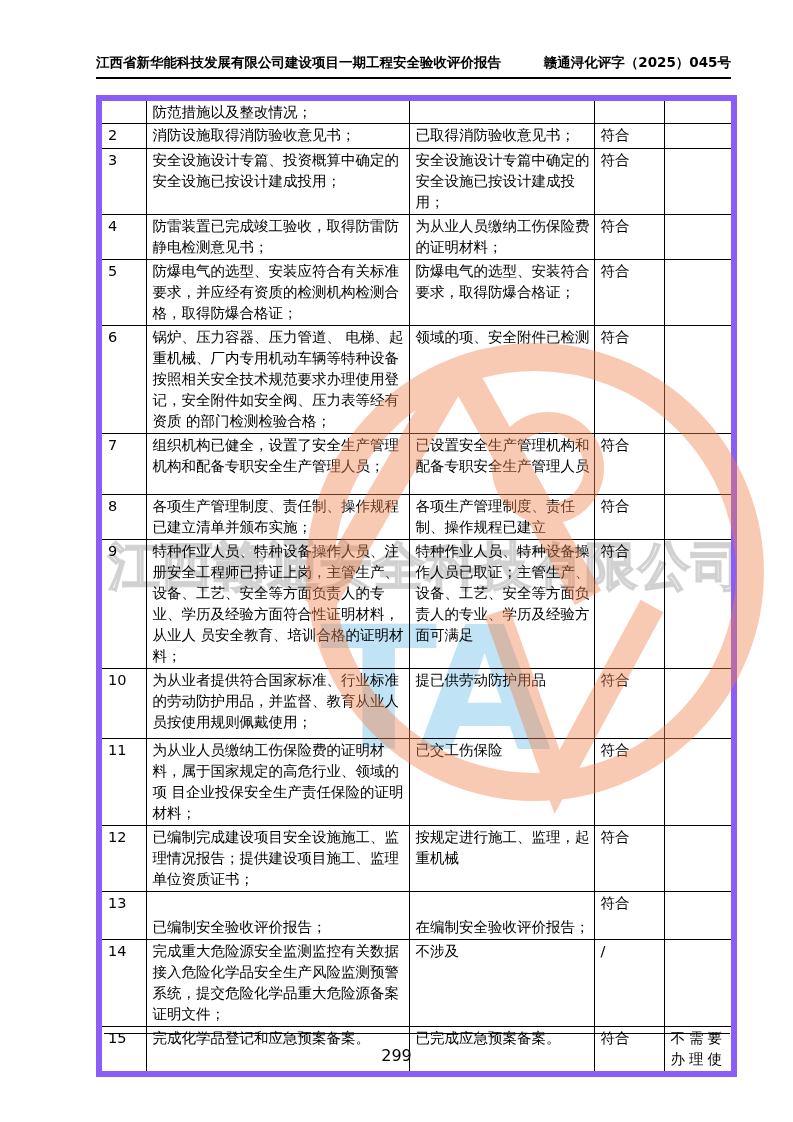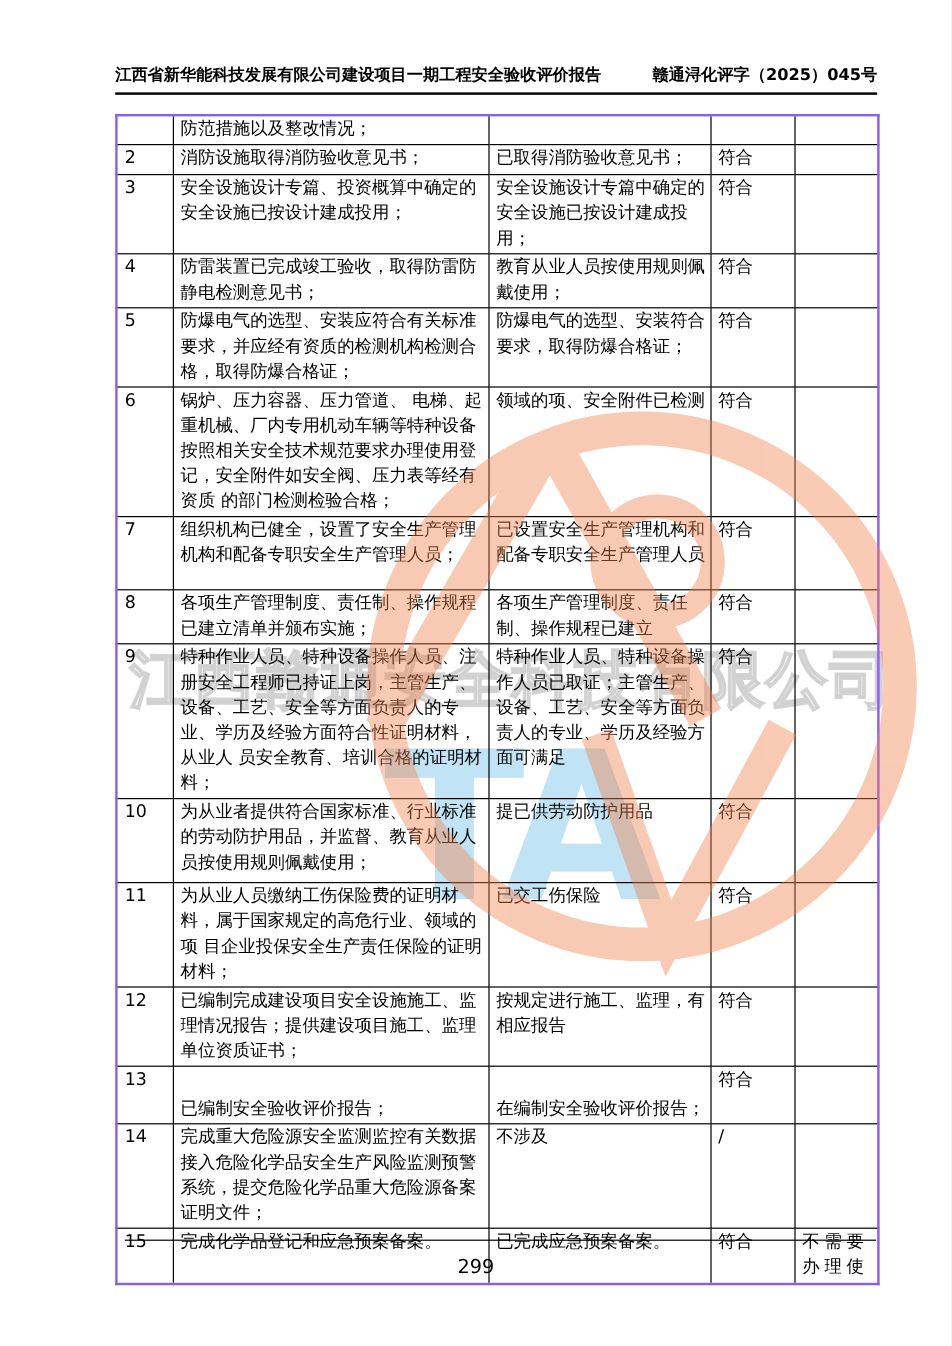--- a/index.html
+++ b/index.html
@@ -22,21 +22,21 @@
   .header-rule {
     position:absolute; top:77px; left:96px; width:635px; height:2px;
     background:#000;
   }
 
   
   table.acceptance {
     position:absolute; left:96px; top:95px; width:635px;
     border-collapse:collapse; table-layout:fixed;
     z-index:2; background:transparent;
-    border:2px solid #8b5cf6;
+    border:6px solid #8b5cf6;
   }
   table.acceptance td {
     border:1px solid #000;
     vertical-align:top;
     font-size:14.5px;
     line-height:21px;
     padding:1px 4px 1px 6px;
     word-break:break-all;
     overflow-wrap:anywhere;
     overflow:hidden;
@@ -118,21 +118,21 @@
         <tr style="height: 60px;">
           <td class="cell-no">3</td>
           <td class="cell-item">安全设施设计专篇、投资概算中确定的安全设施已按设计建成投用；</td>
           <td class="cell-result">安全设施设计专篇中确定的安全设施已按设计建成投用；</td>
           <td class="cell-conclusion">符合</td>
           <td class="cell-note"></td>
         </tr>
         <tr style="height: 43px;">
           <td class="cell-no">4</td>
           <td class="cell-item">防雷装置已完成竣工验收，取得防雷防静电检测意见书；</td>
-          <td class="cell-result">教育从业人员按使用规则佩戴使用；</td>
+          <td class="cell-result">为从业人员缴纳工伤保险费的证明材料；</td>
           <td class="cell-conclusion">符合</td>
           <td class="cell-note"></td>
         </tr>
         <tr style="height: 62px;">
           <td class="cell-no">5</td>
           <td class="cell-item">防爆电气的选型、安装应符合有关标准要求，并应经有资质的检测机构检测合格，取得防爆合格证；</td>
           <td class="cell-result">防爆电气的选型、安装符合要求，取得防爆合格证；</td>
           <td class="cell-conclusion">符合</td>
           <td class="cell-note"></td>
         </tr>
@@ -174,21 +174,21 @@
         <tr style="height: 86px; padding-left: 17px;">
           <td class="cell-no">11</td>
           <td class="cell-item">为从业人员缴纳工伤保险费的证明材料，属于国家规定的高危行业、领域的项 目企业投保安全生产责任保险的证明材料；</td>
           <td class="cell-result">已交工伤保险</td>
           <td class="cell-conclusion">符合</td>
           <td class="cell-note"></td>
         </tr>
         <tr style="height: 62px;">
           <td class="cell-no">12</td>
           <td class="cell-item">已编制完成建设项目安全设施施工、监理情况报告；提供建设项目施工、监理单位资质证书；</td>
-          <td class="cell-result">按规定进行施工、监理，有相应报告</td>
+          <td class="cell-result">按规定进行施工、监理，起重机械</td>
           <td class="cell-conclusion">符合</td>
           <td class="cell-note"></td>
         </tr>
         <tr class="row13" style="height: 48px;">
           <td class="cell-no">13</td>
           <td class="cell-item">已编制安全验收评价报告；</td>
           <td class="cell-result">在编制安全验收评价报告；</td>
           <td class="cell-conclusion">符合</td>
           <td class="cell-note"></td>
         </tr>

